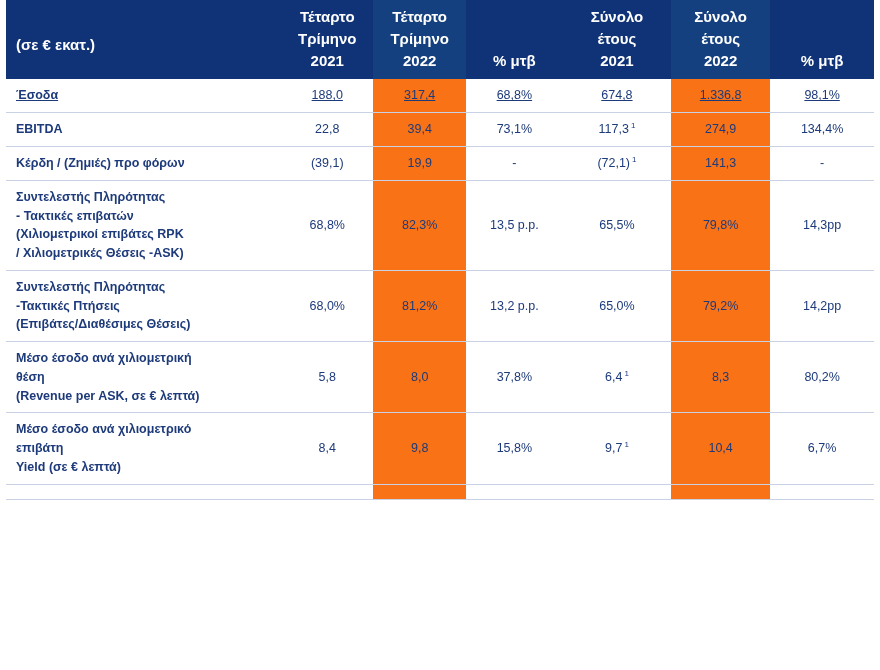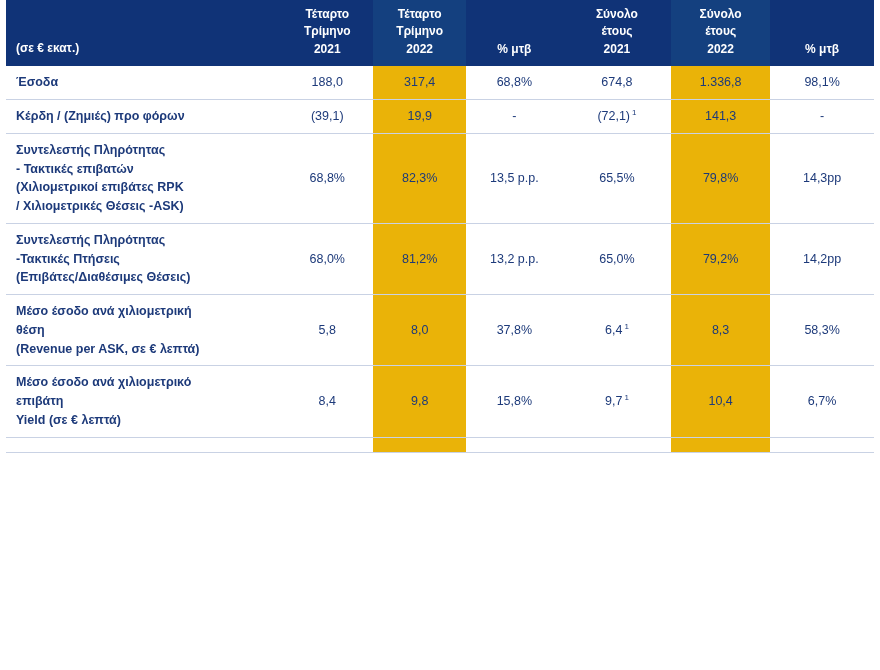--- a/index.html
+++ b/index.html
@@ -30,30 +30,30 @@
   table.fin col.c-q2    { width: 82px; }
   table.fin col.c-p1    { width: 86px; }
   table.fin col.c-y1    { width: 96px; }
   table.fin col.c-y2    { width: 88px; }
   table.fin col.c-p2    { width: 92px; }
 
   thead th {
     background: #103377;
     color: #ffffff;
     font-weight: bold;
-    font-size: 12px;
+    font-size: 15px;
     vertical-align: bottom;
     padding: 6px 10px 8px 10px;
     line-height: 1.45;
     border: none;
   }
   thead th.head-label {
     text-align: left;
     vertical-align: bottom;
-    padding-bottom: 9px;
+    padding-bottom: 24px;
     margin-top: 32px;
   }
   thead th.head-num {
     text-align: center;
   }
   thead th.shade-head {
     background: #14407f;
   }
 
   tbody td {
@@ -67,24 +67,25 @@
     text-align: left;
     font-weight: bold;
     font-size: 12.5px;
   }
   tbody td.num {
     text-align: center;
     font-weight: normal;
     font-size: 12.5px;
   }
   tbody td.shade {
-    background: #eab308;
+    background: #f97316;
   }
   tbody tr:first-child td {
     border-top: none;
+    text-decoration: underline;
   }
   .sup {
     font-size: 8px;
     vertical-align: super;
     margin-left: 2px;
     color: #1d3a7a;
   }
   .lbl-line { display: block; }
 </style>
 </head>
@@ -141,20 +142,31 @@
           </td>
           <td class="num"><span>188,0</span></td>
           <td class="num shade"><span>317,4</span></td>
           <td class="num"><span>68,8%</span></td>
           <td class="num"><span>674,8</span></td>
           <td class="num shade"><span>1.336,8</span></td>
           <td class="num"><span>98,1%</span></td>
         </tr>
         <tr>
           <td class="label">
+            <span class="lbl-line">EBITDA</span>
+          </td>
+          <td class="num"><span>22,8</span></td>
+          <td class="num shade"><span>39,4</span></td>
+          <td class="num"><span>73,1%</span></td>
+          <td class="num"><span>117,3</span><span class="sup">1</span></td>
+          <td class="num shade"><span>274,9</span></td>
+          <td class="num"><span>134,4%</span></td>
+        </tr>
+        <tr>
+          <td class="label">
             <span class="lbl-line">Κέρδη / (Ζημιές) προ φόρων</span>
           </td>
           <td class="num"><span>(39,1)</span></td>
           <td class="num shade"><span>19,9</span></td>
           <td class="num"><span>-</span></td>
           <td class="num"><span>(72,1)</span><span class="sup">1</span></td>
           <td class="num shade"><span>141,3</span></td>
           <td class="num"><span>-</span></td>
         </tr>
         <tr>
@@ -188,21 +200,21 @@
           <td class="label">
             <span class="lbl-line">Μέσο έσοδο ανά χιλιομετρική</span>
             <span class="lbl-line">θέση</span>
             <span class="lbl-line">(Revenue per ASK, σε € λεπτά)</span>
           </td>
           <td class="num"><span>5,8</span></td>
           <td class="num shade"><span>8,0</span></td>
           <td class="num"><span>37,8%</span></td>
           <td class="num"><span>6,4</span><span class="sup">1</span></td>
           <td class="num shade"><span>8,3</span></td>
-          <td class="num"><span>58,3%</span></td>
+          <td class="num"><span>80,2%</span></td>
         </tr>
         <tr>
           <td class="label">
             <span class="lbl-line">Μέσο έσοδο ανά χιλιομετρικό</span>
             <span class="lbl-line">επιβάτη</span>
             <span class="lbl-line">Yield (σε € λεπτά)</span>
           </td>
           <td class="num"><span>8,4</span></td>
           <td class="num shade"><span>9,8</span></td>
           <td class="num"><span>15,8%</span></td>

